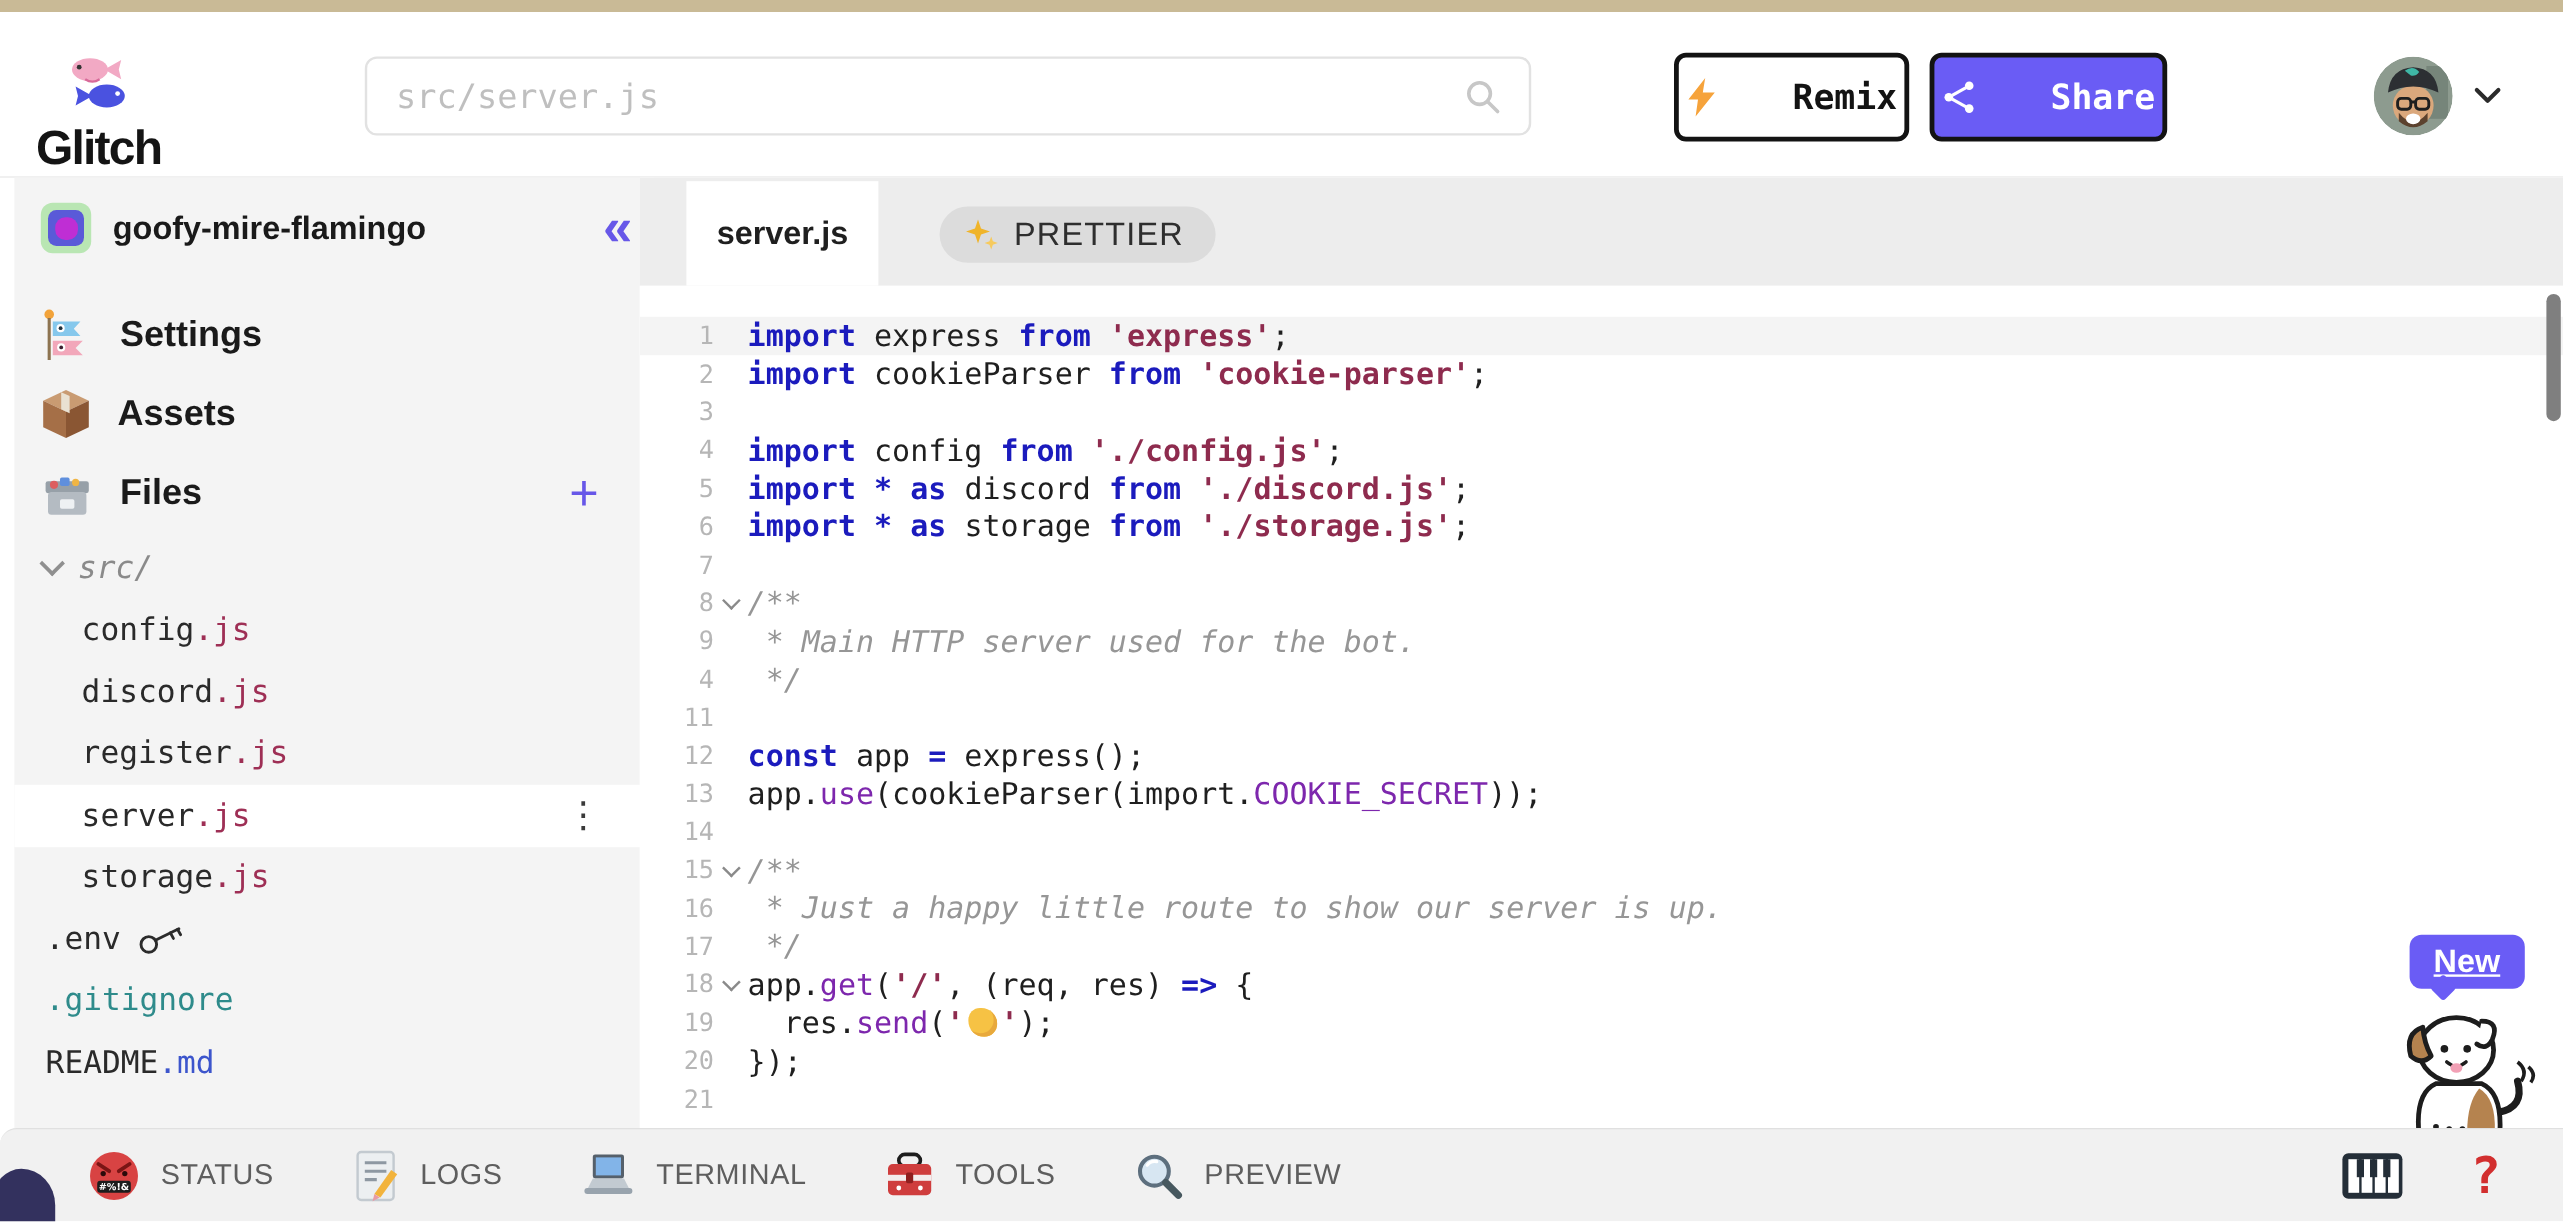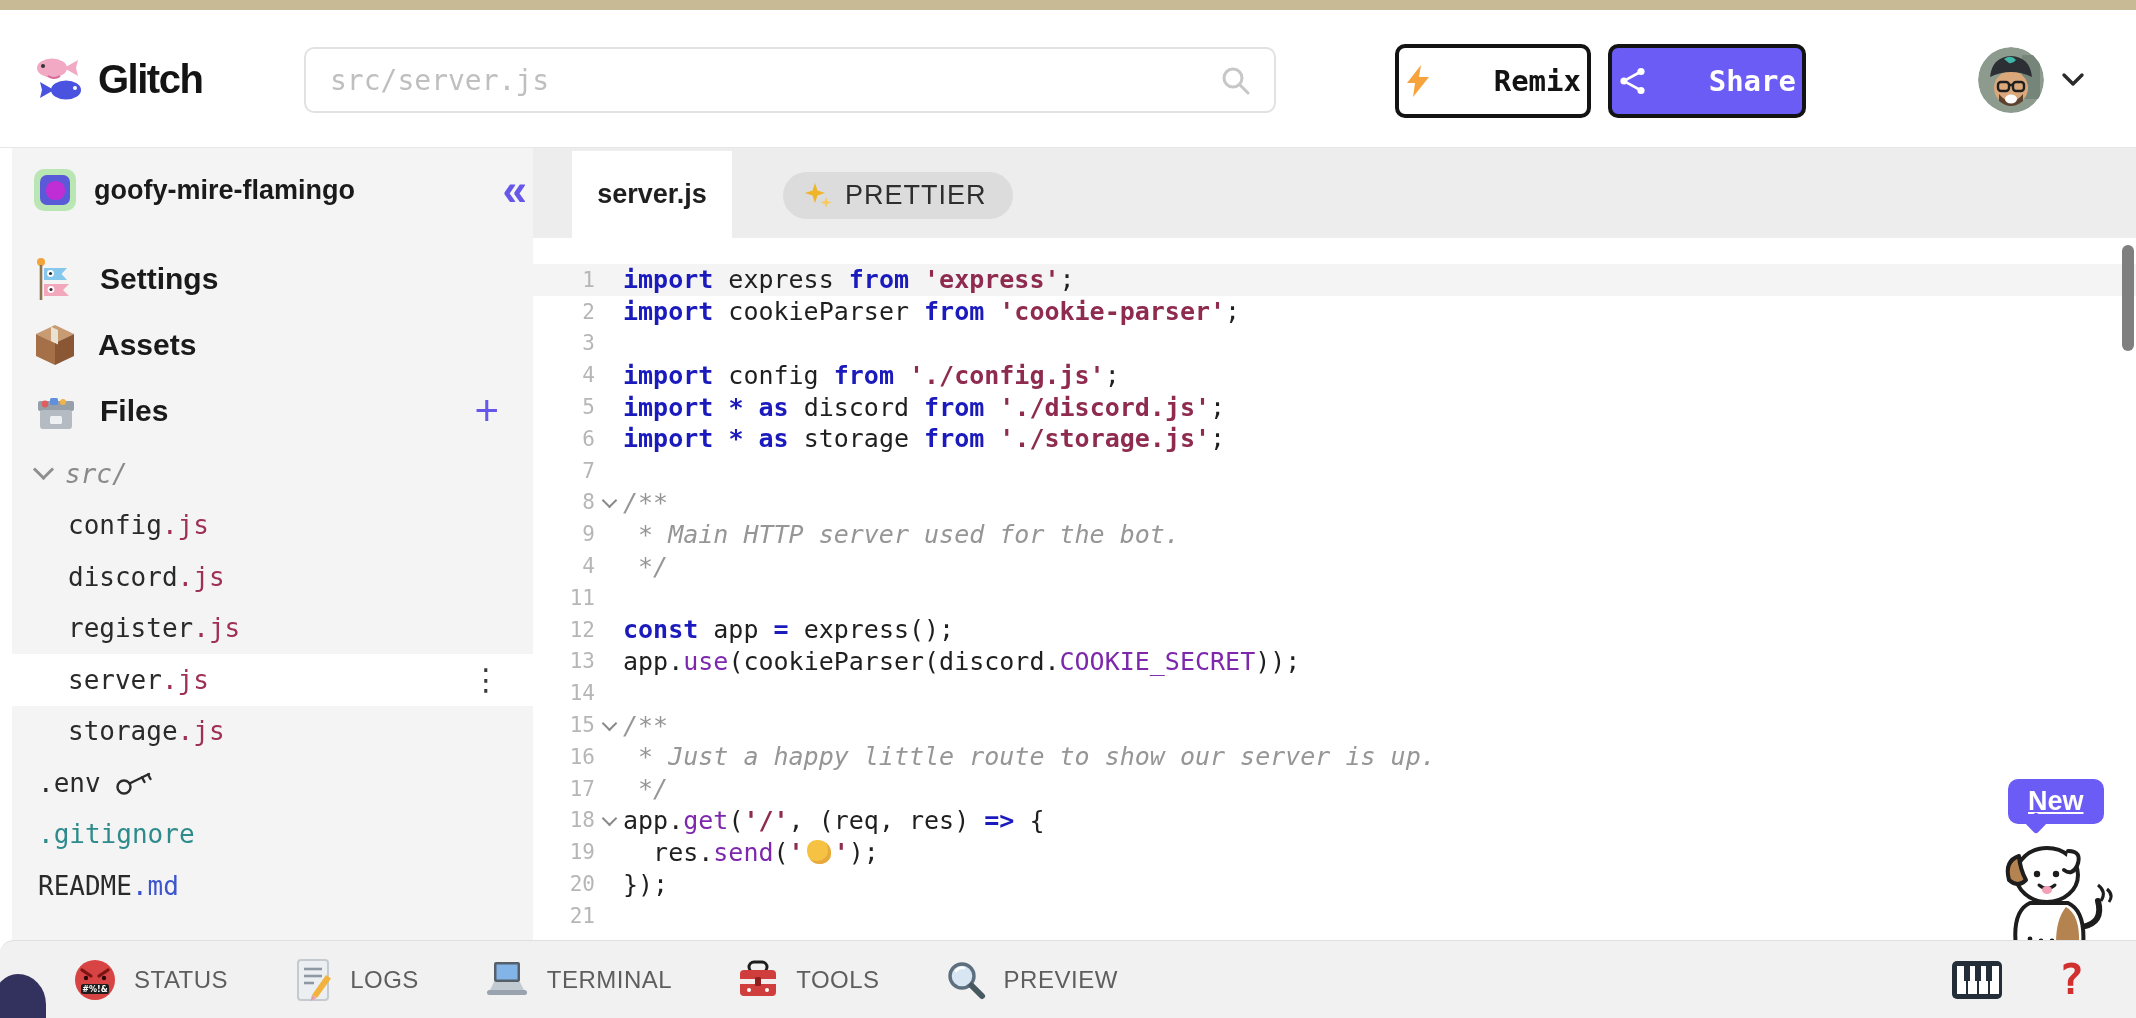--- a/index.html
+++ b/index.html
@@ -5,21 +5,21 @@
   html,body{margin:0;padding:0;}
   .stage{position:relative;width:2136px;height:1018px;background:#fff;overflow:hidden;
          font-family:"Liberation Sans",sans-serif;}
   .icon{display:inline-flex;}
   .icon svg{display:block;}
 
   
   .topstrip{position:absolute;top:0;left:0;width:100%;height:10px;background:var(--top-strip);}
   .header{position:absolute;top:10px;left:0;width:100%;height:138px;background:#fff;
           border-bottom:1px solid #e7e7e7;box-sizing:border-box;}
-  .logo{position:absolute;left:30px;top:36px;height:66px;display:flex;align-items:center;gap:10px;cursor:pointer;}
+  .logo{position:absolute;left:30px;top:36px;height:66px;display:flex;align-items:center;gap:10px;cursor:pointer;flex-direction:column;}
   .logo-text{font-size:40px;font-weight:700;letter-spacing:-1.5px;color:#141414;}
   .search-box{position:absolute;left:304px;top:37px;width:972px;height:66px;border:2px solid #e2e2e2;
               border-radius:10px;box-sizing:border-box;display:flex;align-items:center;padding:0 22px;background:#fff;}
   .search-input{flex:1;border:0;outline:0;background:transparent;font-family:"DejaVu Sans Mono",monospace;
                 font-size:28px;color:#444;min-width:0;}
   .search-input::placeholder{color:#bfbfbf;}
   .btn{position:absolute;top:34px;height:74px;box-sizing:border-box;border:4px solid #131313;border-radius:10px;
        display:flex;align-items:center;justify-content:space-between;gap:14px;
        font-family:"DejaVu Sans Mono",monospace;font-size:29px;font-weight:700;cursor:pointer;}
   .btn-remix{left:1395px;width:196px;background:#fff;color:#131313;}
@@ -343,21 +343,21 @@
           <span class="code-text"></span>
         </div>
         <div class="line">
           <span class="num">12</span>
           <span class="caret-slot"></span>
           <span class="code-text"><span class="tok-kw">const</span><span class="tok-pl"> app </span><span class="tok-kw">=</span><span class="tok-pl"> express();</span></span>
         </div>
         <div class="line">
           <span class="num">13</span>
           <span class="caret-slot"></span>
-          <span class="code-text"><span class="tok-pl">app.</span><span class="tok-prop">use</span><span class="tok-pl">(cookieParser(discord.</span><span class="tok-prop">COOKIE_SECRET</span><span class="tok-pl">));</span></span>
+          <span class="code-text"><span class="tok-pl">app.</span><span class="tok-prop">use</span><span class="tok-pl">(cookieParser(import.</span><span class="tok-prop">COOKIE_SECRET</span><span class="tok-pl">));</span></span>
         </div>
         <div class="line">
           <span class="num">14</span>
           <span class="caret-slot"></span>
           <span class="code-text"></span>
         </div>
         <div class="line">
           <span class="num">15</span>
           <span class="caret-slot">
             <span class="fold-caret"></span>

